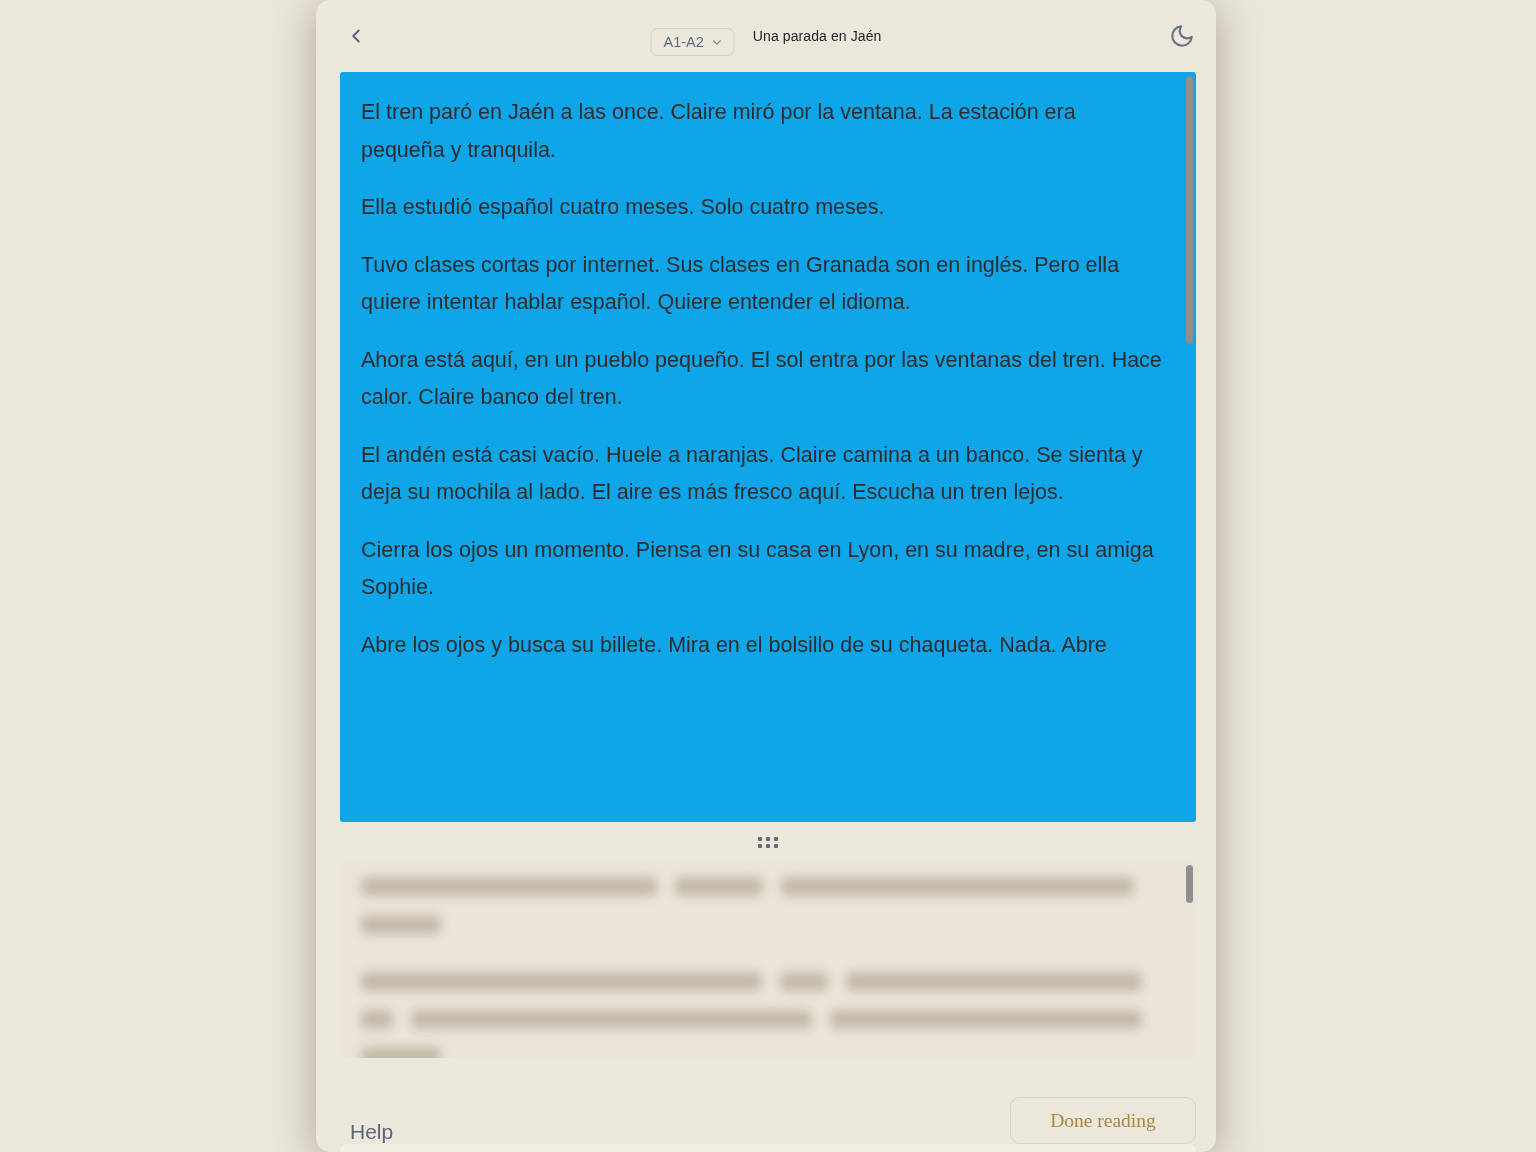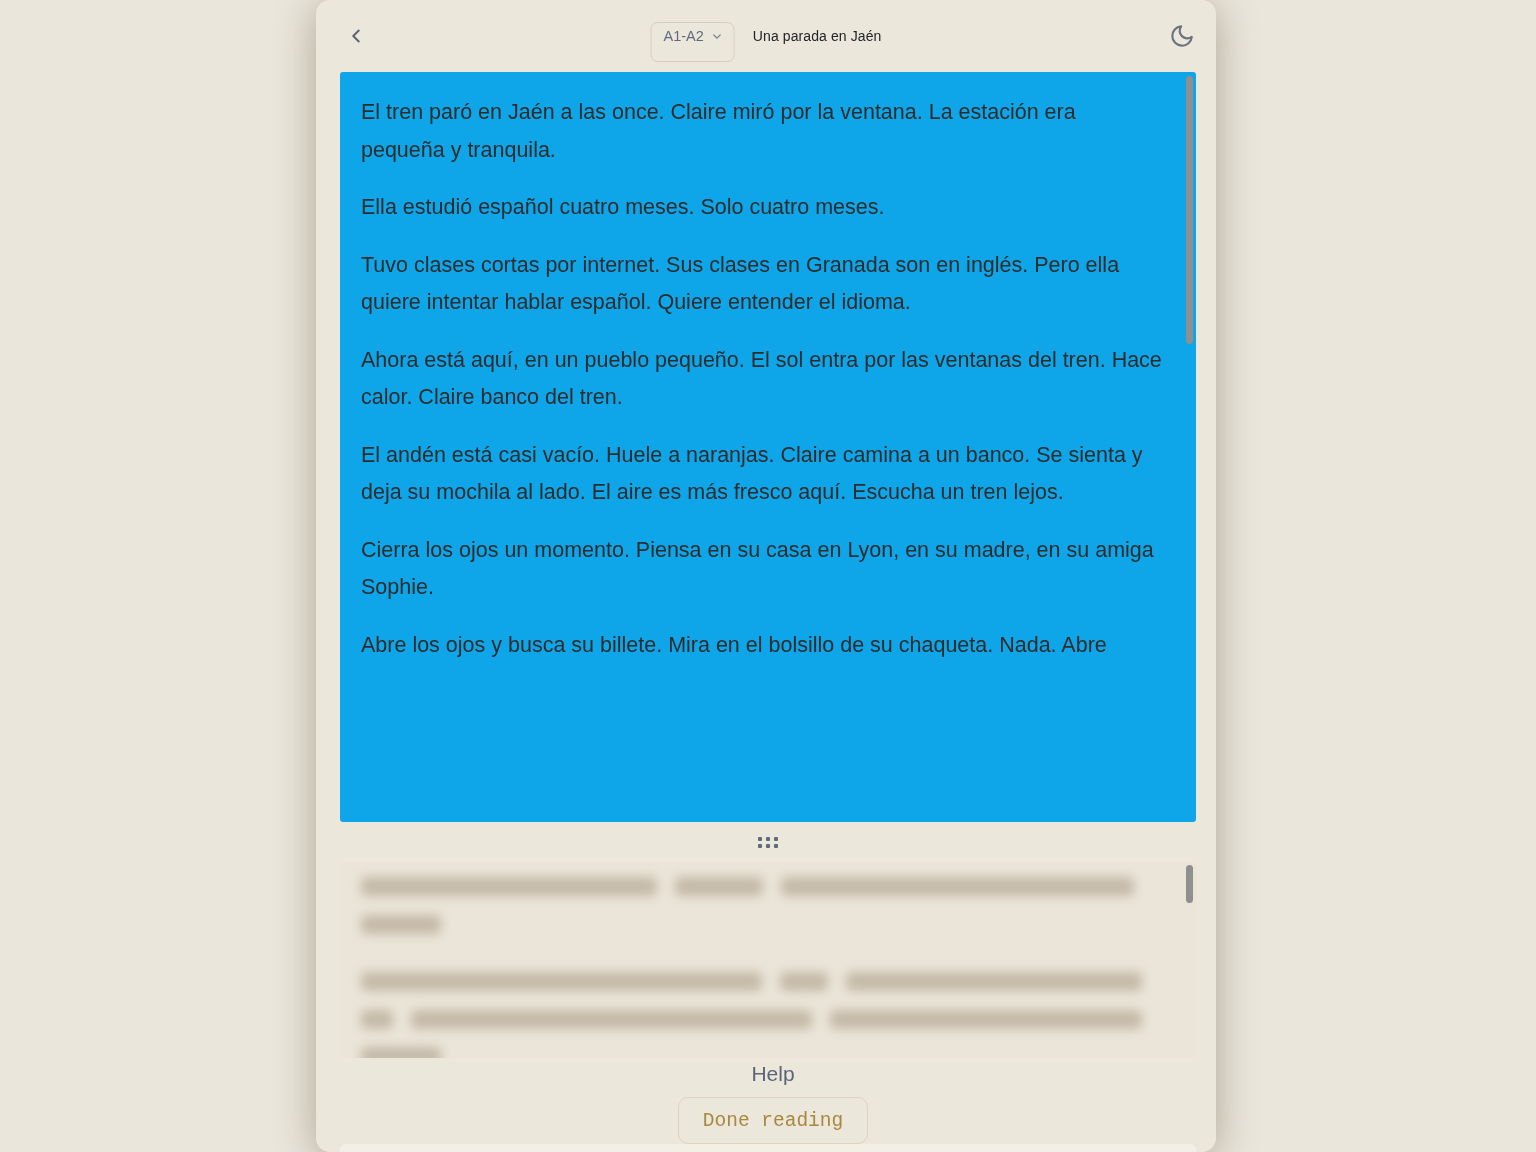--- a/index.html
+++ b/index.html
@@ -31,21 +31,21 @@
   }
   .header-center {
     position: absolute; left: 50%; top: 0; height: 72px;
     transform: translateX(-50%);
     display: flex; align-items: center; gap: 18px; white-space: nowrap;
   }
   .chip {
     display: flex; align-items: center; gap: 7px;
     border: 1.5px solid #d5cec0; border-radius: 7px;
     background: transparent; cursor: pointer;
-    padding: 5px 10px 17px 12px;
+    padding: 5px 10px 5px 12px;
     color: #5e6b80; font-size: 14.5px; font-family: inherit; margin-top: 12px;
   }
   .title {
     font-size: 14px; font-weight: 500; color: #222429; letter-spacing: 0.1px;
   }
   .theme-btn {
     position: absolute; right: 16px; top: 18px;
     width: 36px; height: 36px;
     background: none; border: none; cursor: pointer;
     display: flex; align-items: center; justify-content: center;
@@ -94,33 +94,32 @@
     filter: blur(5.5px);
   }
   .blur-line .blob {
     height: 19px; border-radius: 5px;
     background: rgba(141, 121, 96, 0.40);
   }
   .blur-para-gap { height: 20px; }
   
   .footer {
     position: absolute; left: 0; right: 0; top: 1062px; height: 82px;
-    display: flex; align-items: center; justify-content: space-between;
+    display: flex; align-items: flex-end; justify-content: space-between;
     padding: 0 20px 0 34px;
-    flex-direction: column;
   }
   .help {
     font-size: 21px; color: #5b6478; text-decoration: none; cursor: pointer;
     background: none; border: none; font-family: inherit;
   }
   .done-btn {
     min-width: 186px; height: 47px;
     border: 1.5px solid #ddd4bf; border-radius: 10px;
     background: transparent; cursor: pointer;
-    color: #a8873f; font-size: 19.5px; font-family: Liberation Mono, monospace;
+    color: #a8873f; font-size: 19.5px; font-family: Liberation Serif, serif;
     padding: 0 24px;
   }
   .bottom-strip {
     position: absolute; left: 24px; top: 1144px; width: 856px; height: 8px;
     background: #f4efe4; border-radius: 6px 6px 0 0;
   }
 </style>
 </head>
 <body>
 

